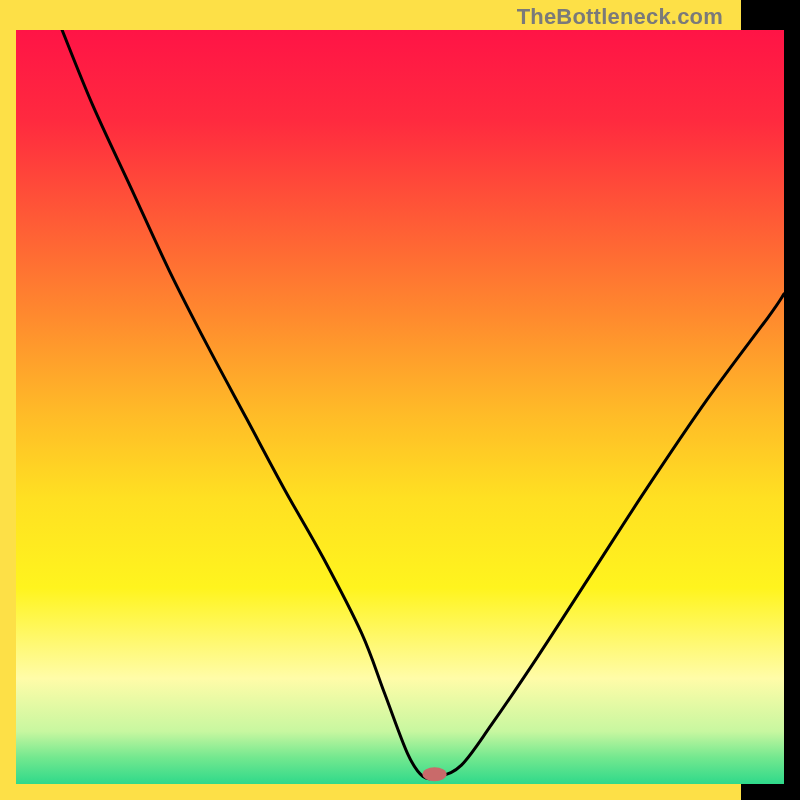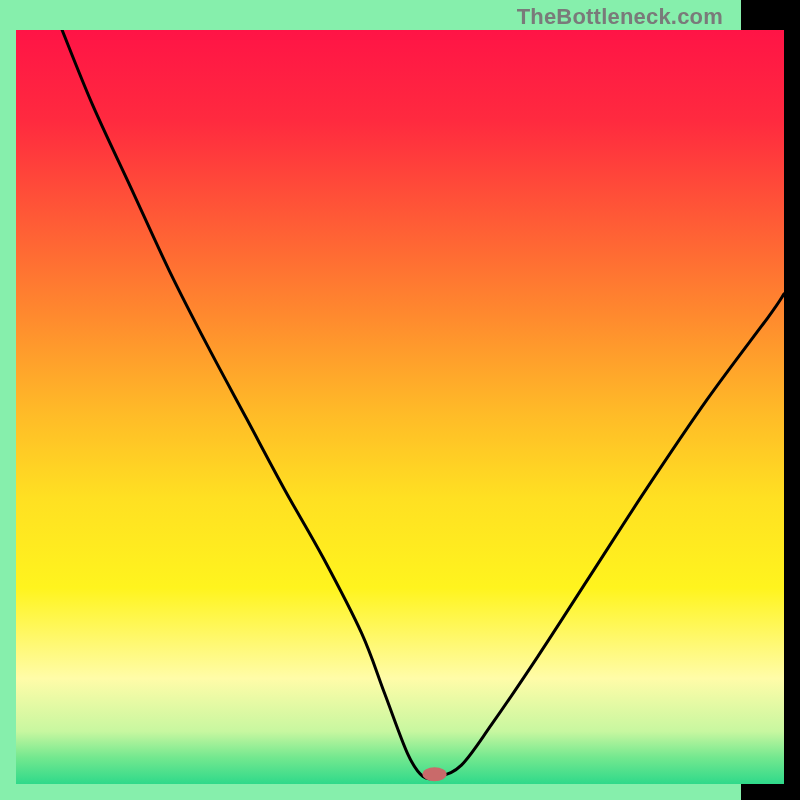--- a/index.html
+++ b/index.html
@@ -8,21 +8,21 @@
     width: 800px;
     height: 800px;
     background: #000;
     font-family: Arial, Helvetica, sans-serif;
     overflow: hidden;
   }
   .outer {
     position: relative;
     width: 741px;
     height: 800px;
-    background: #86efac;
+    background: #fde047;
     text-align: right;
   }
   .plot {
     position: absolute;
     left: 16px;
     top: 30px;
     width: 768px;
     height: 754px;
     overflow: hidden;
   }

